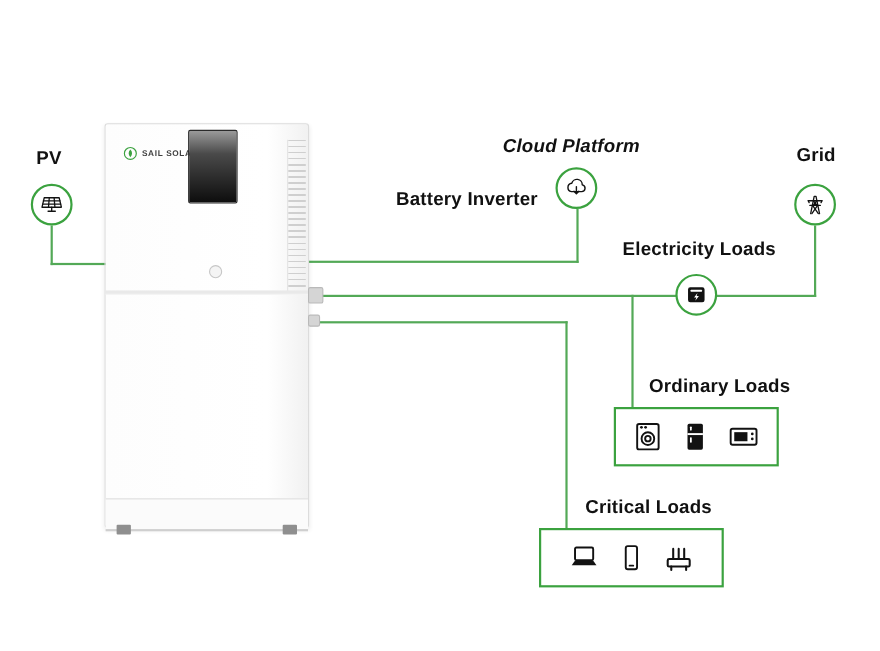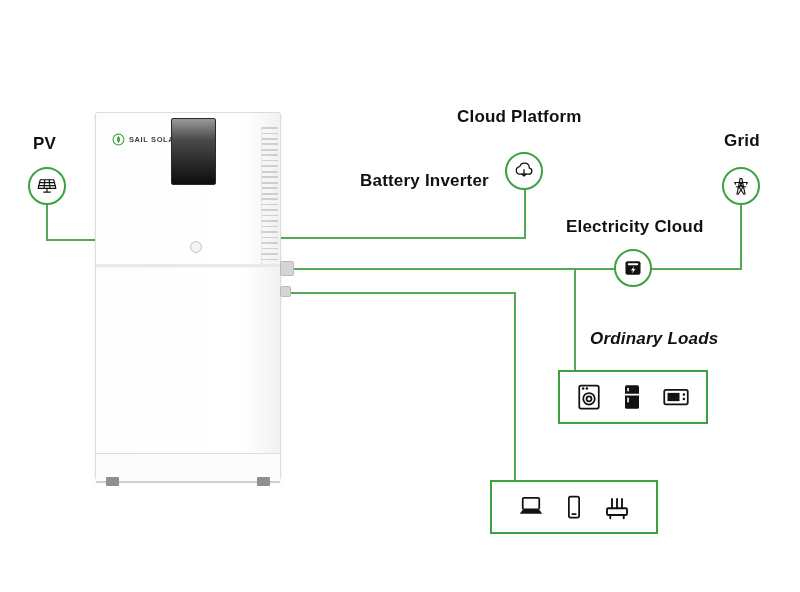--- a/index.html
+++ b/index.html
@@ -92,24 +92,25 @@
     <div class="seam"></div>
     <div class="base"></div>
     <div class="foot foot-l"></div>
     <div class="foot foot-r"></div>
   </div>
   <div class="stub stub1"></div>
   <div class="stub stub2"></div>
 
   <div class="label" style="left:33px;top:134px;">PV</div>
   <div class="label" style="left:360px;top:171px;text-align:center;">Battery Inverter</div>
-  <div class="label" style="left:457px;top:107px;">Cloud Platform</div>
+  <div class="label" style="left:457px;top:123px;font-style:italic;">Cloud Platform</div>
   <div class="label" style="left:724px;top:131px;text-align:right;">Grid</div>
-  <div class="label" style="left:566px;top:217px;">Electricity Cloud</div>
-  <div class="label" style="left:590px;top:329px;font-style:italic;">Ordinary Loads</div>
+  <div class="label" style="left:566px;top:217px;">Electricity Loads</div>
+  <div class="label" style="left:590px;top:341px;">Ordinary Loads</div>
+  <div class="label" style="left:532px;top:451px;">Critical Loads</div>
 
   <div class="node-circle" style="left:28px;top:167px;">
     <svg width="22" height="22" viewBox="0 0 24 24" fill="none" stroke="currentColor" stroke-width="1.3" stroke-linecap="round" stroke-linejoin="round">
       <path d="M4.6 5.2 H19.4 L21.6 14.6 H2.4 Z"></path>
       <path d="M9.6 5.2 L8.8 14.6 M14.4 5.2 L15.2 14.6 M3.8 8.3 H20.2 M3.1 11.5 H20.9"></path>
       <path d="M12 14.6 V18.6 M8.4 18.6 H15.6"></path>
     </svg>
   </div>
 
   <div class="node-circle" style="left:505px;top:152px;">

